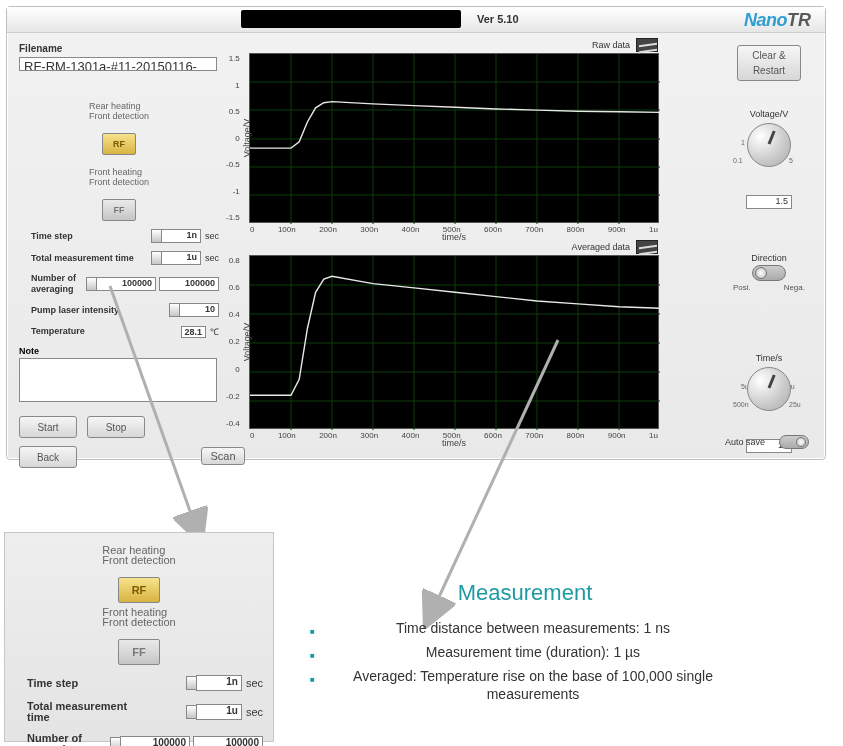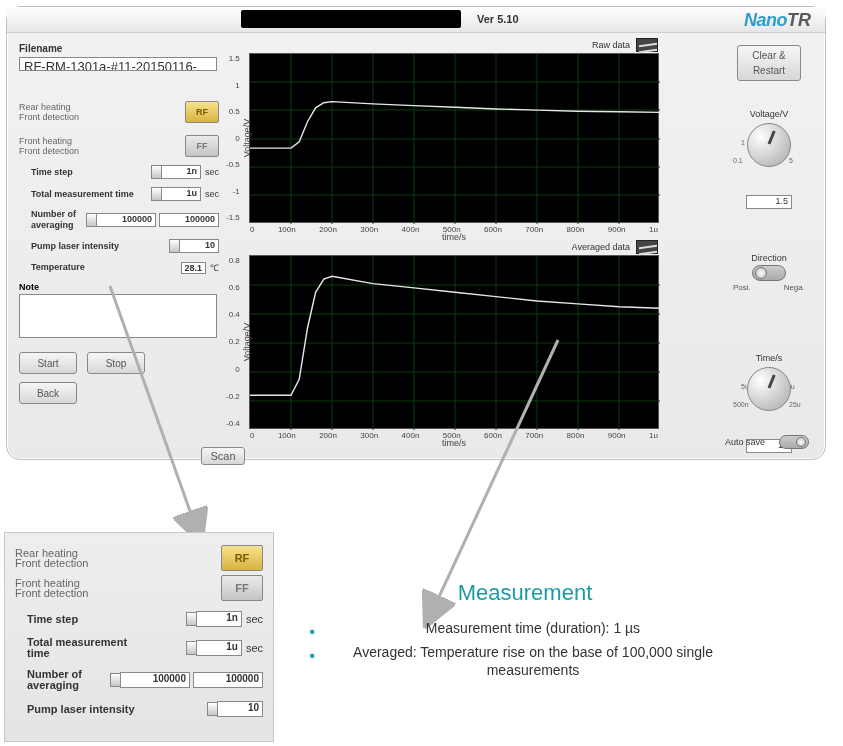--- a/index.html
+++ b/index.html
@@ -2,39 +2,39 @@
 <html><head>
 <meta charset="utf-8">
 <style>
   * { box-sizing: border-box; margin: 0; padding: 0; }
   body { font-family: Arial, sans-serif; font-size: 10px; background: #fff; width: 843px; height: 746px; position: relative; }
 
   
   .app {
     position: absolute; left: 6px; top: 6px; width: 820px; height: 454px;
     background: linear-gradient(#f2f2f2,#e9e9e9);
-    border: 1px solid #bfbfbf; border-radius: 14px;
+    border: 1px solid #bfbfbf; border-radius: 4px;
     box-shadow: inset 0 0 0 1px #fff;
     text-decoration: underline;
   }
   .titlebar {
     position: relative; height: 26px; background: linear-gradient(#fff,#e6e6e6);
     border-bottom: 1px solid #cfcfcf;
   }
   .titlebar .blackbox { position:absolute; left:234px; top:3px; width:220px; height:18px; background:#000; border-radius:2px; }
   .titlebar .ver { position:absolute; left:470px; top:6px; font-size:11px; font-weight:bold; color:#333; }
   .brand { position:absolute; right:14px; top:3px; font-size:18px; font-weight:bold; font-style:italic; }
   .brand .nano { color:#2d9fd0; letter-spacing:-0.5px;}
   .brand .tr { color:#5a5a5a; }
 
   .leftcol { position:absolute; left:12px; top:36px; width:200px; }
   .filename-lbl { font-weight:bold; font-size:10px; color:#333; margin-bottom:3px;}
   .filename-box { width:198px; height:14px; background:#fff; border:1px solid #888; font-size:13px; padding:1px 4px; color:#333; overflow:hidden;}
 
-  .mode-row { display:flex; align-items:center; justify-content:space-between; margin-top:12px; gap:4px; }
+  .mode-row { display:flex; align-items:center; justify-content:space-between; margin-top:12px; gap:12px;flex-direction:column; }
   .mode-text { font-size:9px; line-height:10px; color:#666; }
   .mode-btn { width:34px; height:22px; border:1px solid #888; border-radius:2px; font-size:9px; font-weight:bold; display:flex; align-items:center; justify-content:center; }
   .rf { background:linear-gradient(#f6e38b,#d8b342); color:#7a5a00; }
   .ff { background:linear-gradient(#eaeaea,#c5c5c5); color:#777; }
 
   .param-row { display:flex; align-items:center; justify-content:space-between; margin-top:8px; font-size:9px; font-weight:bold; color:#333; }
   .param-row .lbl { max-width:110px; line-height:11px;margin-left:12px; }
   .spin { display:inline-flex; align-items:center; }
   .spinbox { width:40px; height:14px; background:#fff; border:1px solid #888; text-align:right; padding:0 3px; font-size:9px;}
   .spinbox.wide { width:60px; }
@@ -385,16 +385,17 @@
     <span class="spin">
         <span class="knob"></span>
         <span class="spinbox">10</span>
       </span>
   </div>
 </div>
 
 <div class="annot">
   <h3>Measurement</h3>
   <ul>
+    <li>Time distance between measurements: 1 ns</li>
     <li>Measurement time (duration): 1 µs</li>
     <li>Averaged: Temperature rise on the base of 100,000 single measurements</li>
   </ul>
 </div>
 
 </body></html>

